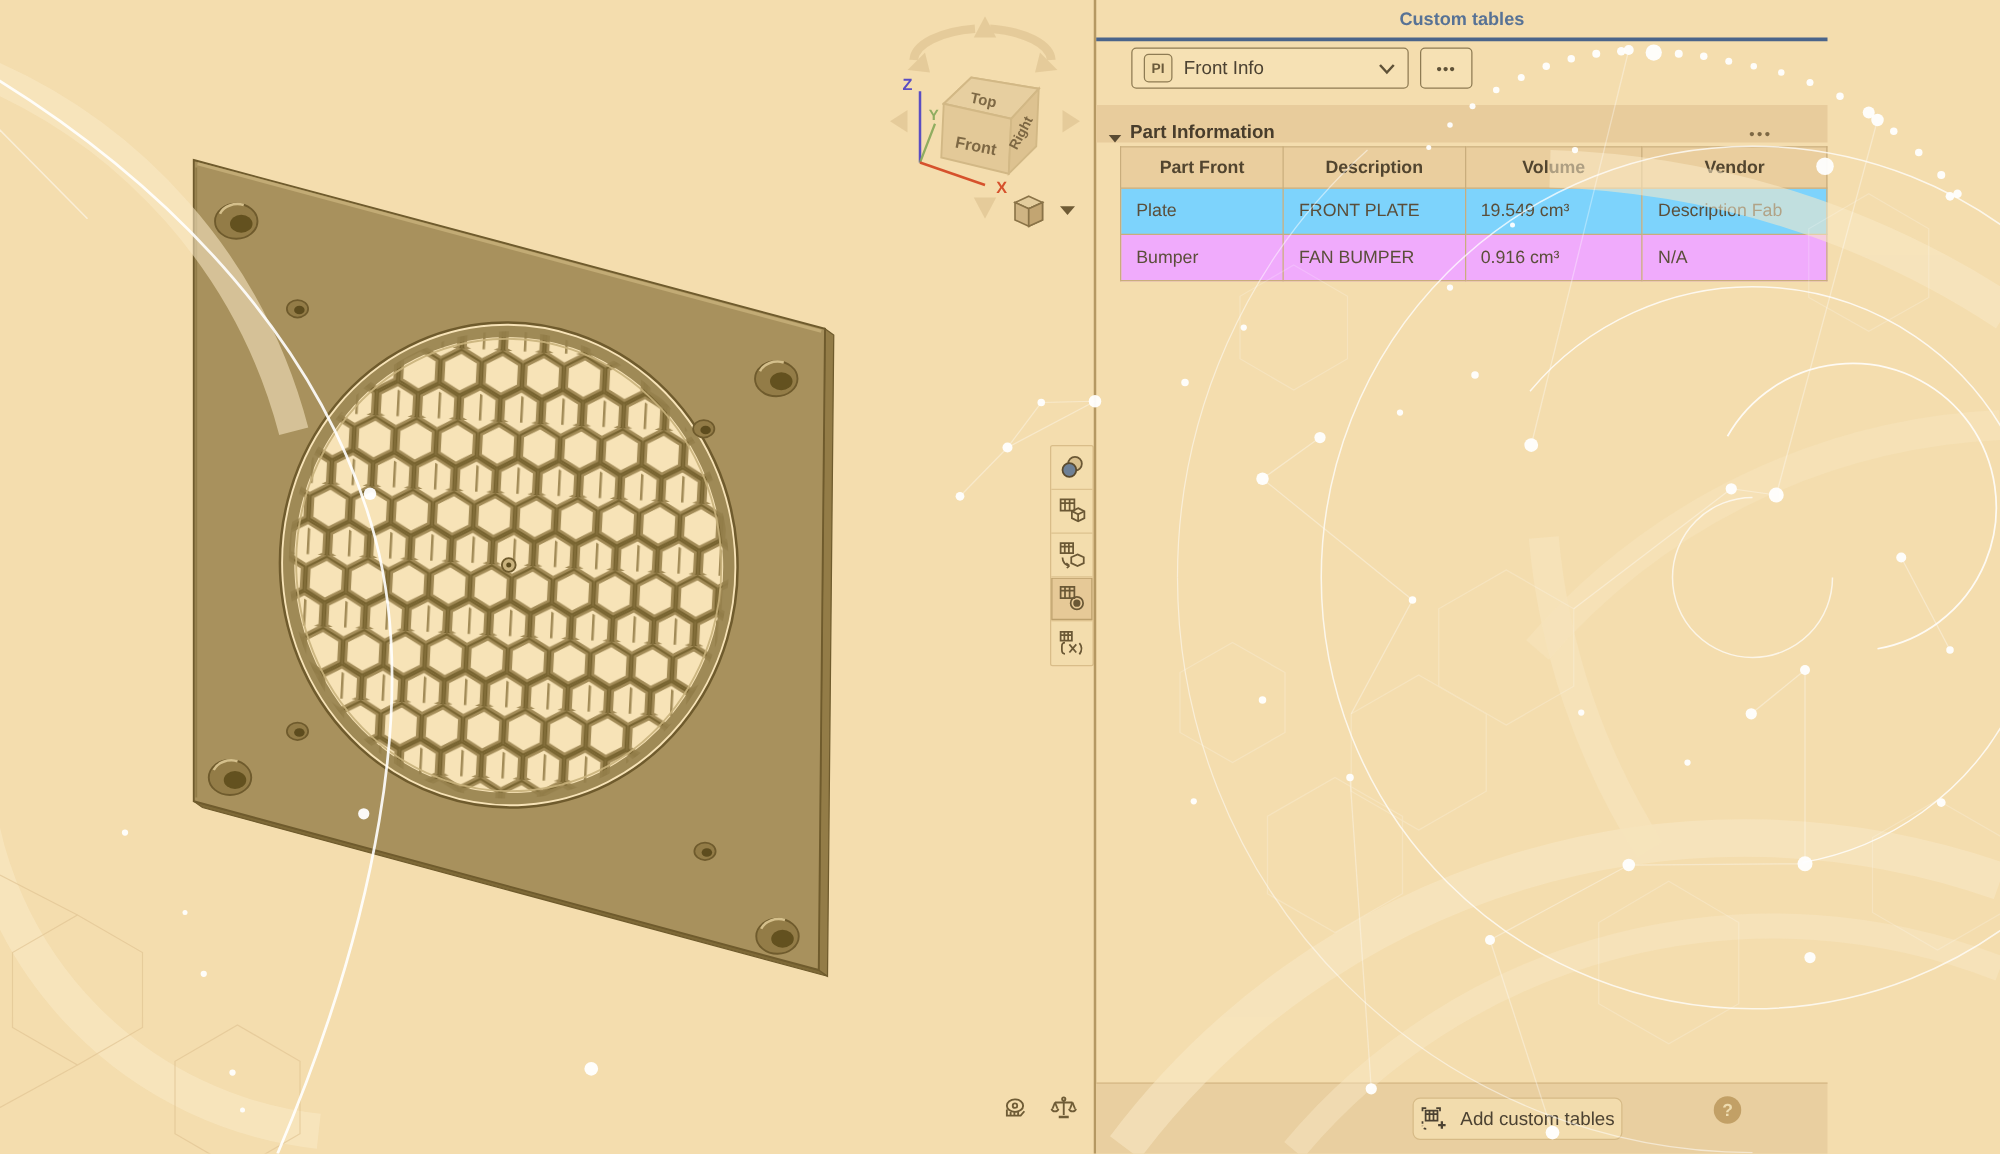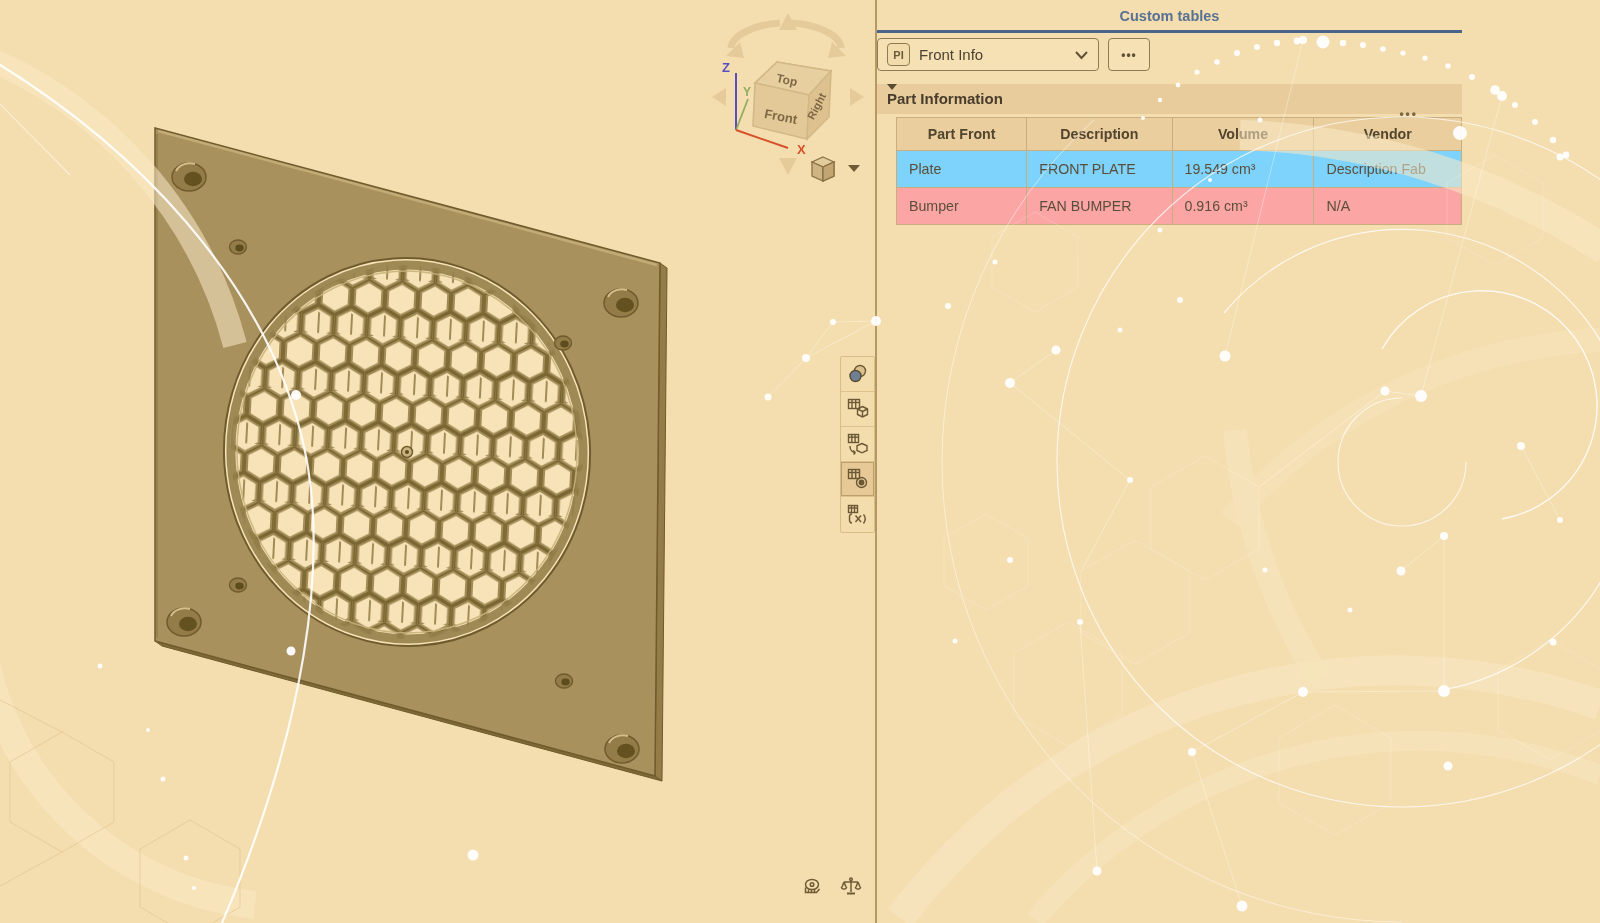--- a/index.html
+++ b/index.html
@@ -23,46 +23,46 @@
   .vp-icon { width:22px; height:22px; cursor:pointer; }
 
   .divider { position:absolute; left:875px; top:0; width:2px; height:923px; background:#b59862; }
 
   
   .panel { position:absolute; left:877px; top:0; width:585px; height:923px; }
   .panel-title { position:absolute; top:8px; left:0; width:100%; text-align:center;
     font-size:14.5px; font-weight:bold; color:#577295; }
   .title-underline { position:absolute; top:30px; left:0; right:0; height:3px; background:#4a648a; }
 
-  .selector-row { position:absolute; top:38px; left:0; display:flex; align-items:center;justify-content:space-between; }
+  .selector-row { position:absolute; top:38px; left:28px; display:flex; align-items:center;justify-content:space-between; }
   .table-select { width:222px; height:33px; border:1.5px solid #8e7b53; border-radius:4px;
     background:#f6e1b4; display:flex; align-items:center; padding:0 9px; cursor:pointer; }
   .pi-badge { width:23px; height:23px; border:1.5px solid #8e7b53; border-radius:4px;
     background:#f2dcab; color:#6b5b3b; font-size:11px; font-weight:bold;
     display:flex; align-items:center; justify-content:center; margin-right:9px; }
   .select-label { font-size:15px; color:#4c4232; }
   .select-chevron { margin-left:auto; }
   .more-btn { width:42px; height:33px; margin-left:9px; border:1.5px solid #8e7b53; border-radius:4px;
     background:#f6e1b4; color:#5f5238; font-size:12px; font-weight:bold; letter-spacing:1px;
     display:flex; align-items:center; justify-content:center; cursor:pointer; }
 
   .section-bar { position:absolute; top:84px; left:0; right:0; height:30px; background:#e8cc9c;
-    display:flex; align-items:flex-start; padding-left:10px; cursor:pointer;flex-direction:column; }
+    display:flex; align-items:flex-end; padding-left:10px; cursor:pointer; }
   .sec-chevron { width:0; height:0; border-left:5px solid transparent; border-right:5px solid transparent;
     border-top:6px solid #5a4b33; margin-right:7px; }
   .section-title { font-size:15px; font-weight:bold; color:#483d2c; }
   .section-more { margin-left:auto; margin-right:44px; color:#7d6844; font-size:12px;
     font-weight:bold; letter-spacing:2px; cursor:pointer; }
 
   table.parts { position:absolute; top:117px; left:19px; border-collapse:collapse;
     font-size:14.2px; table-layout:fixed; }
   table.parts th, table.parts td { border:1px solid #c9ad7c; }
   table.parts th { height:33px; background:#eace9e; color:#52452f; font-weight:bold; text-align:center; }
   table.parts td { height:37px; color:#5a4e3a; padding-left:12px; text-align:left; }
-  tr.r0 td { background:#7dd3fc; } tr.r1 td { background:#eed4a4; } tr.r2 td { background:#fca5a5; }
+  tr.r0 td { background:#7dd3fc; } tr.r1 td { background:#eed4a4; } tr.r2 td { background:#f0abfc; }
 
   .bottom-strip { position:absolute; bottom:0; left:0; right:0; height:57px; background:#e9cfa0;
     border-top:1px solid #d5b884; }
   .add-btn { position:absolute; left:253px; top:11px; width:168px; height:34px;
     background:#f2dcad; border:1px solid #d6ba86; border-radius:6px;
     display:flex; align-items:center; justify-content:center; gap:8px; cursor:pointer; }
   .add-btn span { font-size:15px; color:#4c4232; }
   .help-circle { position:absolute; right:69px; top:10px; width:22px; height:22px; border-radius:50%;
     background:#c2a066; color:#eedcb0; font-size:14px; font-weight:bold;
     display:flex; align-items:center; justify-content:center; cursor:pointer; }
@@ -317,20 +317,38 @@
     </tr>
     <tr class="r2">
       <td>Bumper</td>
       <td>FAN BUMPER</td>
       <td>0.916 cm³</td>
       <td>N/A</td>
     </tr>
   </tbody>
     </table>
 
+  <div class="bottom-strip">
+    <div class="add-btn">
+      <svg width="24" height="22" viewBox="0 0 24 22" fill="none" stroke="#4c4232" stroke-width="1.4">
+        <path d="M2,5 V2.5 H5"></path>
+          <path d="M13,2.5 H16 V5"></path>
+          <path d="M2,13 V15.5" stroke-dasharray="2 2"></path>
+        <rect x="4.5" y="4.5" width="9.5" height="8"></rect>
+          <line x1="4.5" y1="7.2" x2="14" y2="7.2"></line>
+          <line x1="7.6" y1="4.5" x2="7.6" y2="12.5"></line>
+          <line x1="10.8" y1="4.5" x2="10.8" y2="12.5"></line>
+        <path d="M5,19 Q2,19 2,16.5" stroke-dasharray="2 2"></path>
+        <line x1="17.5" y1="13" x2="17.5" y2="19" stroke-width="1.8"></line>
+          <line x1="14.5" y1="16" x2="20.5" y2="16" stroke-width="1.8"></line>
+      </svg>
+      <span>Add custom tables</span>
+    </div>
+    <div class="help-circle">?</div>
+  </div>
 </div>
 
 <svg class="decor" width="1600" height="923" viewBox="0 0 1600 923">
 
   <g stroke="#f9e9c7" fill="none" opacity="0.55">
     <path d="M-20,55 A430,430 0 0 1 235,345" stroke-width="24"></path>
     <path d="M-20,625 A310,310 0 0 0 255,905" stroke-width="28"></path>
     <path d="M1240,135 A700,700 0 0 1 1605,250" stroke-width="30"></path>
     <path d="M900,918 A620,620 0 0 1 1600,705" stroke-width="30"></path>
     <path d="M1035,920 A500,500 0 0 1 1600,775" stroke-width="20" opacity="0.8"></path>

